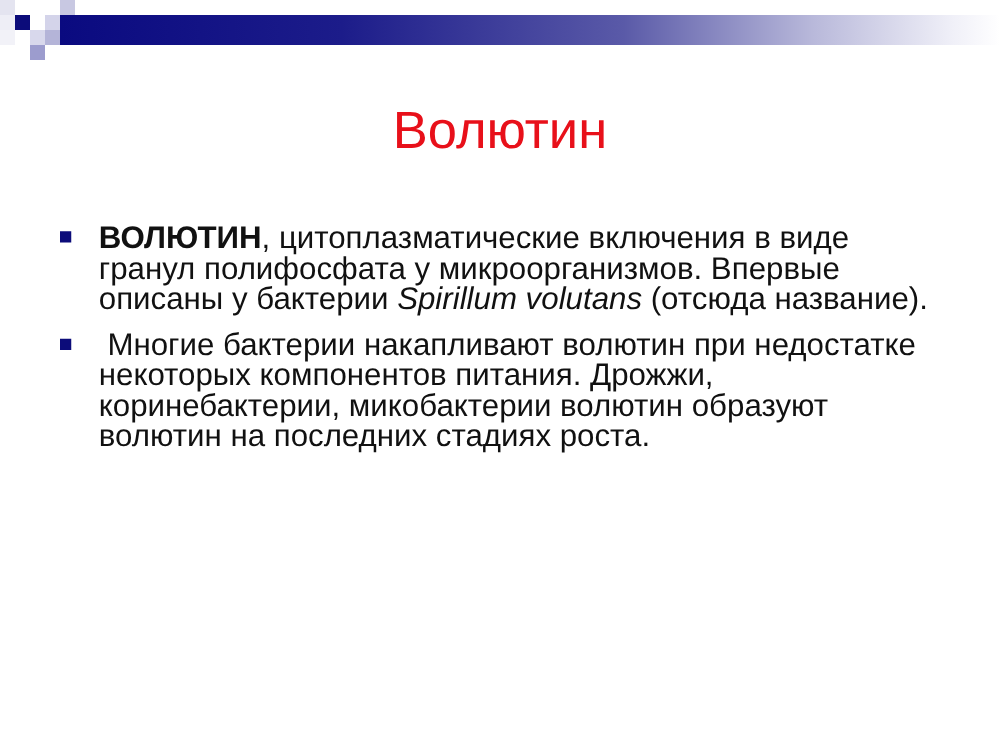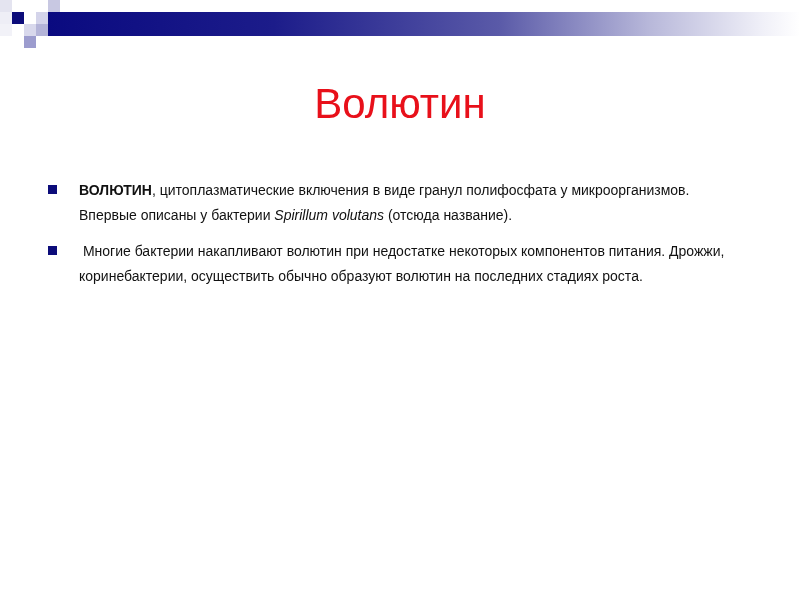--- a/index.html
+++ b/index.html
@@ -13,21 +13,21 @@
     background: linear-gradient(to right, #0a0a80 0%, #1c1c8a 30%, #5a5aa8 60%, #b8b8da 80%, #f0f0f8 95%, #ffffff 100%);
   }
   .title {
     position: absolute; left: 0; top: 78px; width: 800px; text-align: center;
     color: #e8101a; font-size: 42px; line-height: 52px;
   }
   ul.bullets {
     position: absolute; left: 48px; top: 178px; width: 700px; margin: 0; padding: 0; list-style: none;
   }
   ul.bullets li {
-    position: relative; padding-left: 31px; font-size: 14px; line-height: 24.5px; color: #111;
+    position: relative; padding-left: 31px; font-size: 25px; line-height: 24.5px; color: #111;
     margin-bottom: 12px;
   }
   .bullet-sq {
     position: absolute; left: 0; top: 7px; width: 9px; height: 9px; background: #0c0c7a;
   }
 </style>
 </head>
 <body>
 
 <div>
@@ -46,15 +46,15 @@
 
 <div class="title">Волютин</div>
 
 <ul class="bullets">
   <li>
     <span class="bullet-sq"></span>
     <b>ВОЛЮТИН</b><span>, цитоплазматические включения в виде гранул полифосфата у микроорганизмов. Впервые описаны у бактерии </span><i>Spirillum volutans</i><span> (отсюда название).</span>
   </li>
   <li>
     <span class="bullet-sq"></span>
-    <span style="white-space:pre-wrap;"> Многие бактерии накапливают волютин при недостатке некоторых компонентов питания. Дрожжи, коринебактерии, осуществить обычно образуют волютин на последних стадиях роста.</span>
+    <span style="white-space:pre-wrap;"> Многие бактерии накапливают волютин при недостатке некоторых компонентов питания. Дрожжи, коринебактерии, микобактерии волютин образуют волютин на последних стадиях роста.</span>
   </li>
 </ul>
 
 </body></html>

